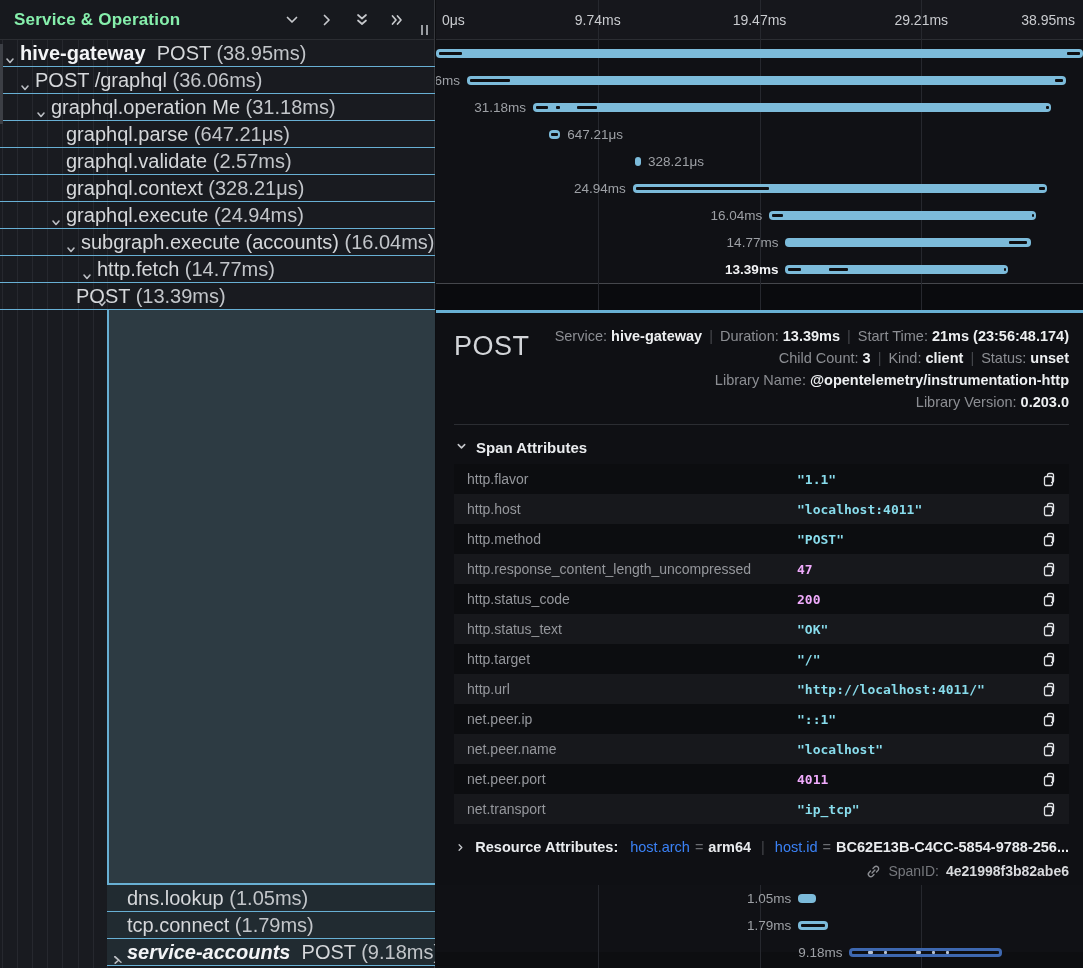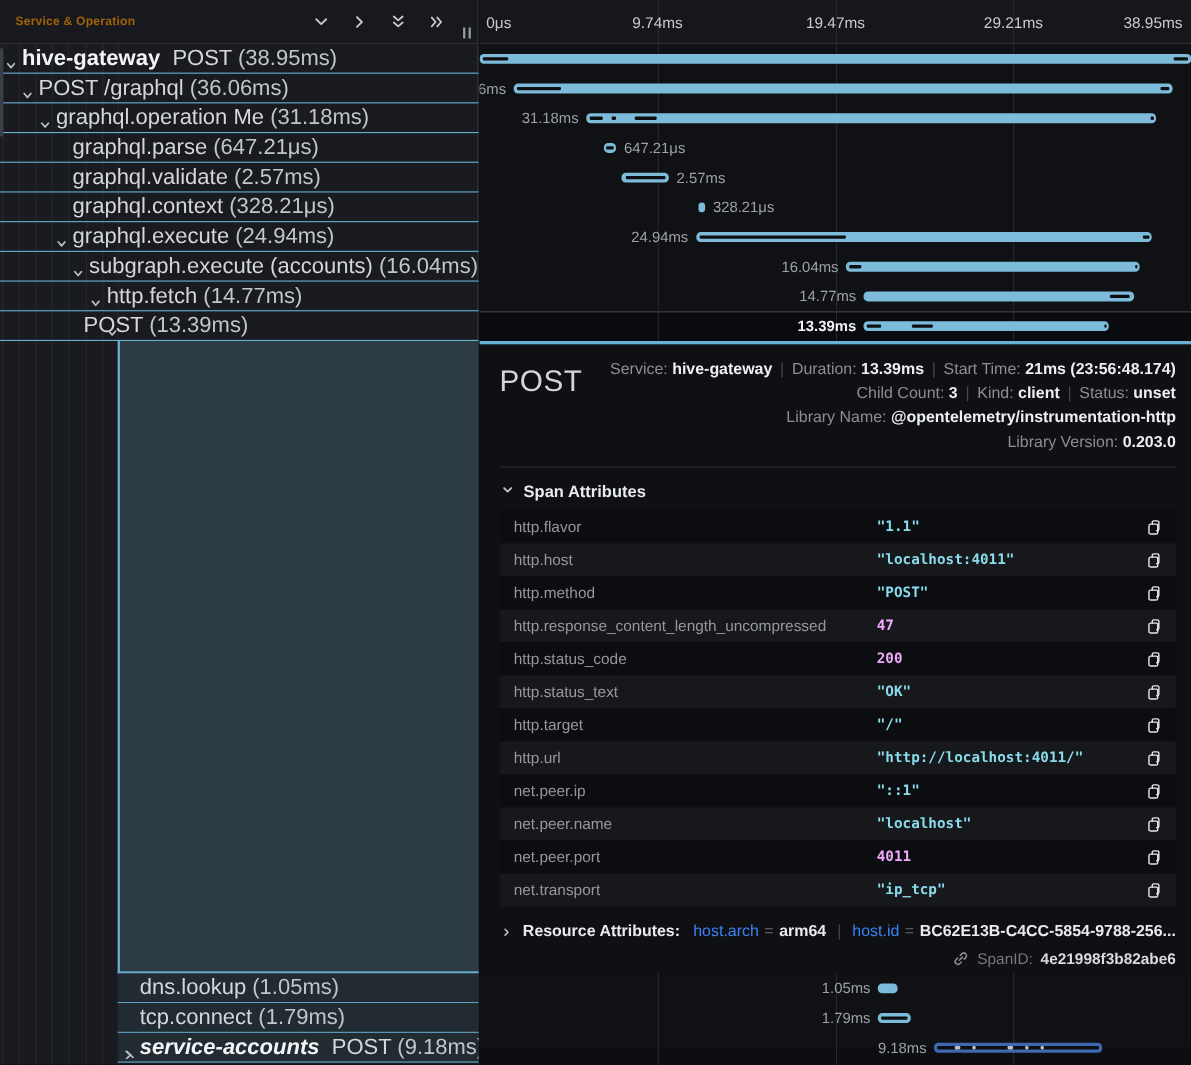--- a/index.html
+++ b/index.html
@@ -5,21 +5,21 @@
   * { margin:0; padding:0; box-sizing:border-box; }
   html,body { background:#0d0e11; }
   body { font-family:"Liberation Sans","DejaVu Sans",sans-serif; }
   .app { position:relative; width:1083px; height:968px; background:#0d0e11; overflow:hidden; }
 
   
   .left-pane { position:absolute; left:0; top:0; width:435px; height:968px;
     background:#191b20; border-right:1px solid #35373c; }
   .left-header { position:relative; height:40px; background:#17191e; border-bottom:1px solid #2b2d32;
     display:flex; align-items:center; padding:0 10px 0 14px; z-index:5; }
-  .lh-title { flex:1; font-size:11px; font-weight:bold; color:#a16207; letter-spacing:.2px; }
+  .lh-title { flex:1; font-size:17px; font-weight:bold; color:#86efac; letter-spacing:.2px; }
   .lh-icons { display:flex; align-items:center; gap:17px; margin-right:18px; }
   .icon-btn { width:18px; height:18px; display:flex; align-items:center; justify-content:center; cursor:pointer; }
   .icon-btn svg { stroke:#c6c8cc; stroke-width:1.7; fill:none; stroke-linecap:round; stroke-linejoin:round; }
   .drag-handle { position:absolute; right:6px; top:25px; display:flex; gap:3px; }
   .drag-handle i { display:block; width:2px; height:10px; background:#9a9da2; }
 
   .guides { position:absolute; left:0; top:40px; width:435px; height:928px; z-index:0; }
   .guide { position:absolute; top:0; bottom:0; width:1px; background:#26282e; }
   .left-scroll-thumb { position:absolute; left:0; top:44px; width:3px; height:80px; background:#3c3f45; z-index:4; }
 
@@ -247,25 +247,20 @@
           <div class="seg" style="left: 21.8%; width: 3.1%;"></div>
           <div class="seg" style="left: 94.3%; width: 0.4%;"></div>
           <span class="tl-label" style="right: calc(85%); padding-right: 7px;">31.18ms</span>
         </div>
         <div class="tl-row">
           <div class="bar light" style="left: 17.5%; width: 1.7%;"></div>
           <div class="seg" style="left: 17.8%; width: 1%;"></div>
           <span class="tl-label" style="left: calc(19.2%); padding-left: 7px;">647.21μs</span>
         </div>
         <div class="tl-row">
-          <div class="bar light" style="left: 20%; width: 6.6%;"></div>
-          <div class="seg" style="left: 20.5%; width: 5.6%;"></div>
-          <span class="tl-label" style="left: calc(26.6%); padding-left: 7px;">2.57ms</span>
-        </div>
-        <div class="tl-row">
           <div class="bar light" style="left: 30.8%; width: 0.9%;"></div>
           <span class="tl-label" style="left: calc(31.7%); padding-left: 7px;">328.21μs</span>
         </div>
         <div class="tl-row">
           <div class="bar light" style="left: 30.4%; width: 64%;"></div>
           <div class="seg" style="left: 30.9%; width: 20.5%;"></div>
           <div class="seg" style="left: 93.2%; width: 0.9%;"></div>
           <span class="tl-label" style="right: calc(69.6%); padding-right: 7px;">24.94ms</span>
         </div>
         <div class="tl-row">

